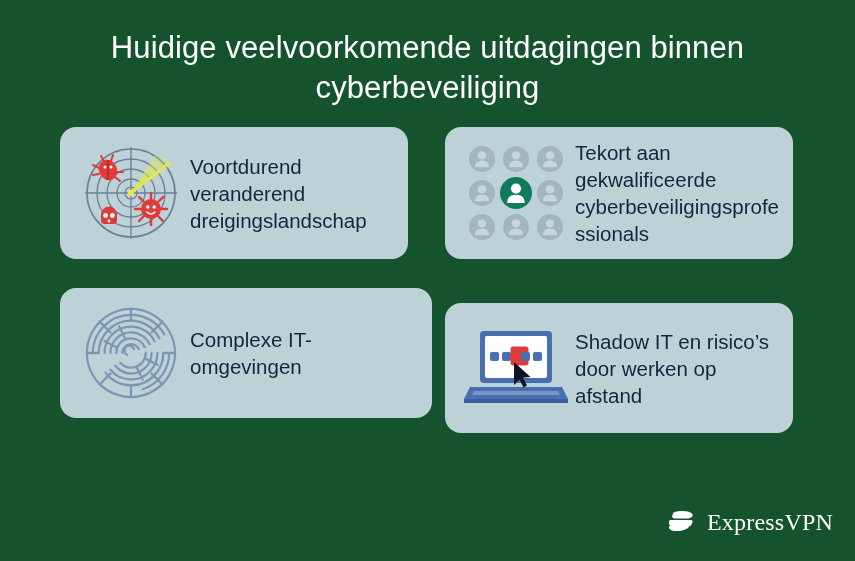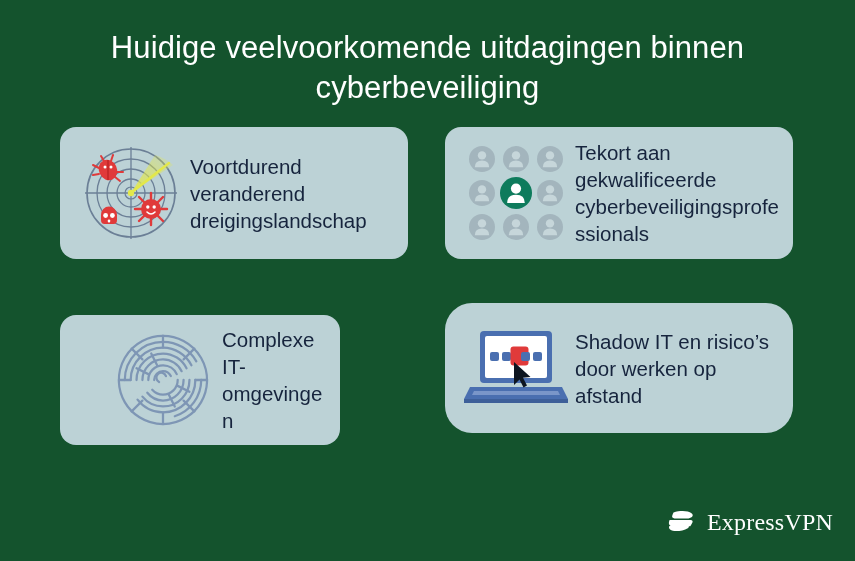--- a/index.html
+++ b/index.html
@@ -34,22 +34,22 @@
   .card {
     position: absolute;
     background: #bcd2d6;
     border-radius: 16px;
     display: flex;
     align-items: center;
     box-sizing: border-box;
   }
   .card-1 { left: 60px;  top: 127px; width: 348px; height: 132px; }
   .card-2 { left: 445px; top: 127px; width: 348px; height: 132px; align-items: center; }
-  .card-3 { left: 60px;  top: 315px; width: 280px; height: 130px; padding-left: 32px; }
-  .card-4 { left: 445px; top: 303px; width: 348px; height: 130px; border-radius: 27px; }
+  .card-3 { left: 60px;  top: 288px; width: 372px; height: 130px; }
+  .card-4 { left: 445px; top: 303px; width: 348px; height: 130px; }
 
   .icon-wrap {
     flex: 0 0 auto;
     display: flex;
     align-items: center;
     justify-content: center;
   }
   .card-1 .icon-wrap { width: 118px; margin-left: 12px; }
   .card-2 .icon-wrap { width: 118px; margin-left: 12px; }
   .card-3 .icon-wrap { width: 118px; margin-left: 12px; }

